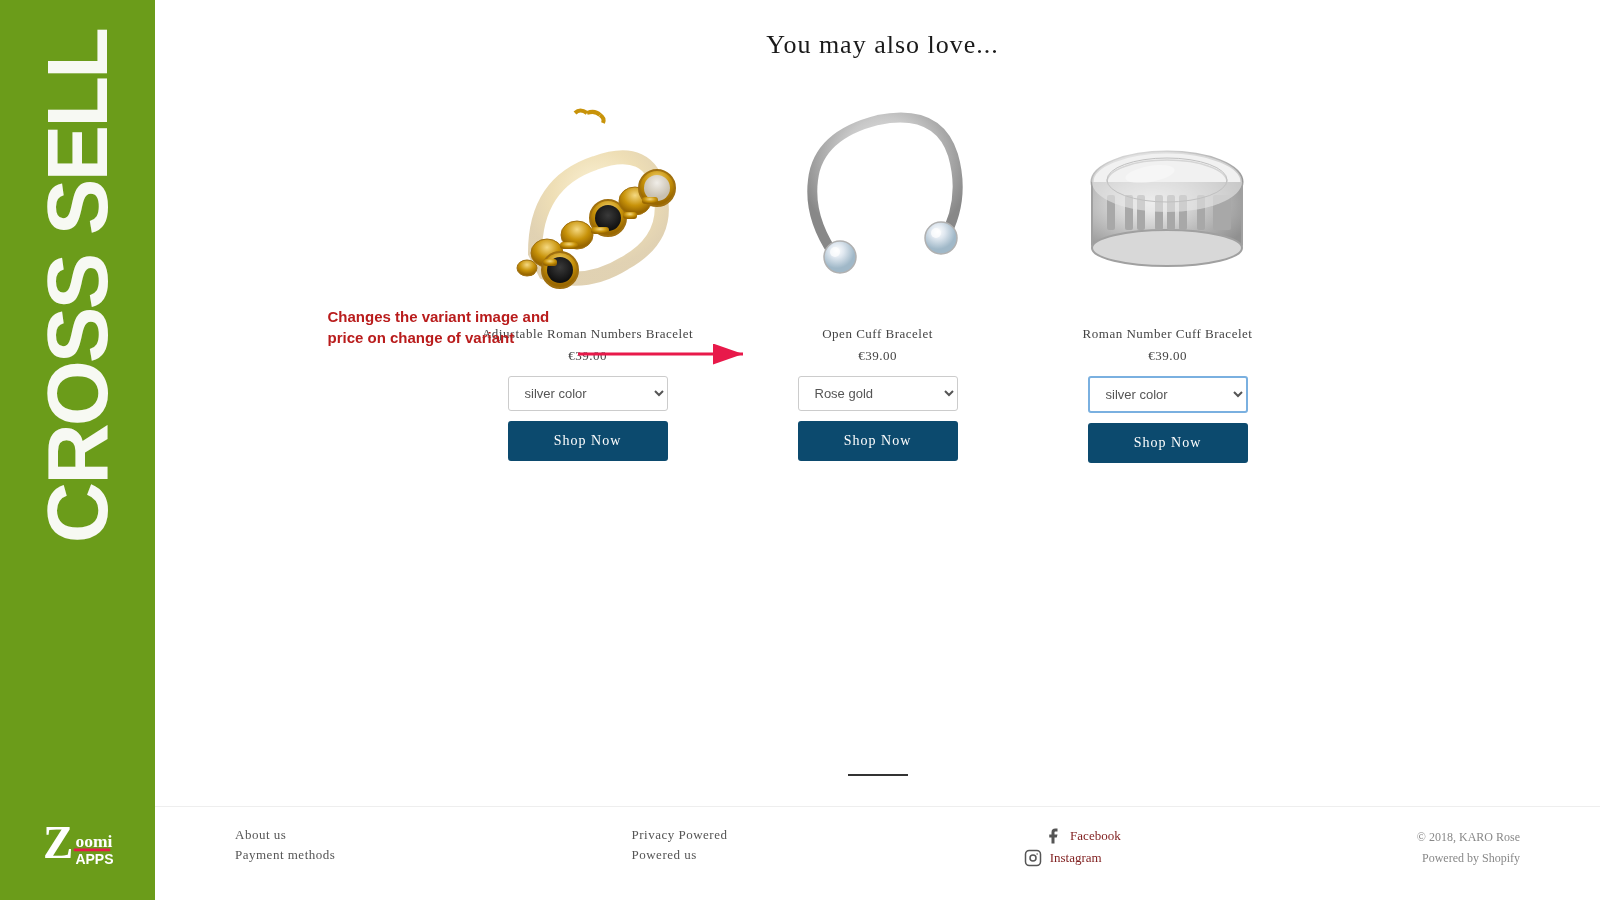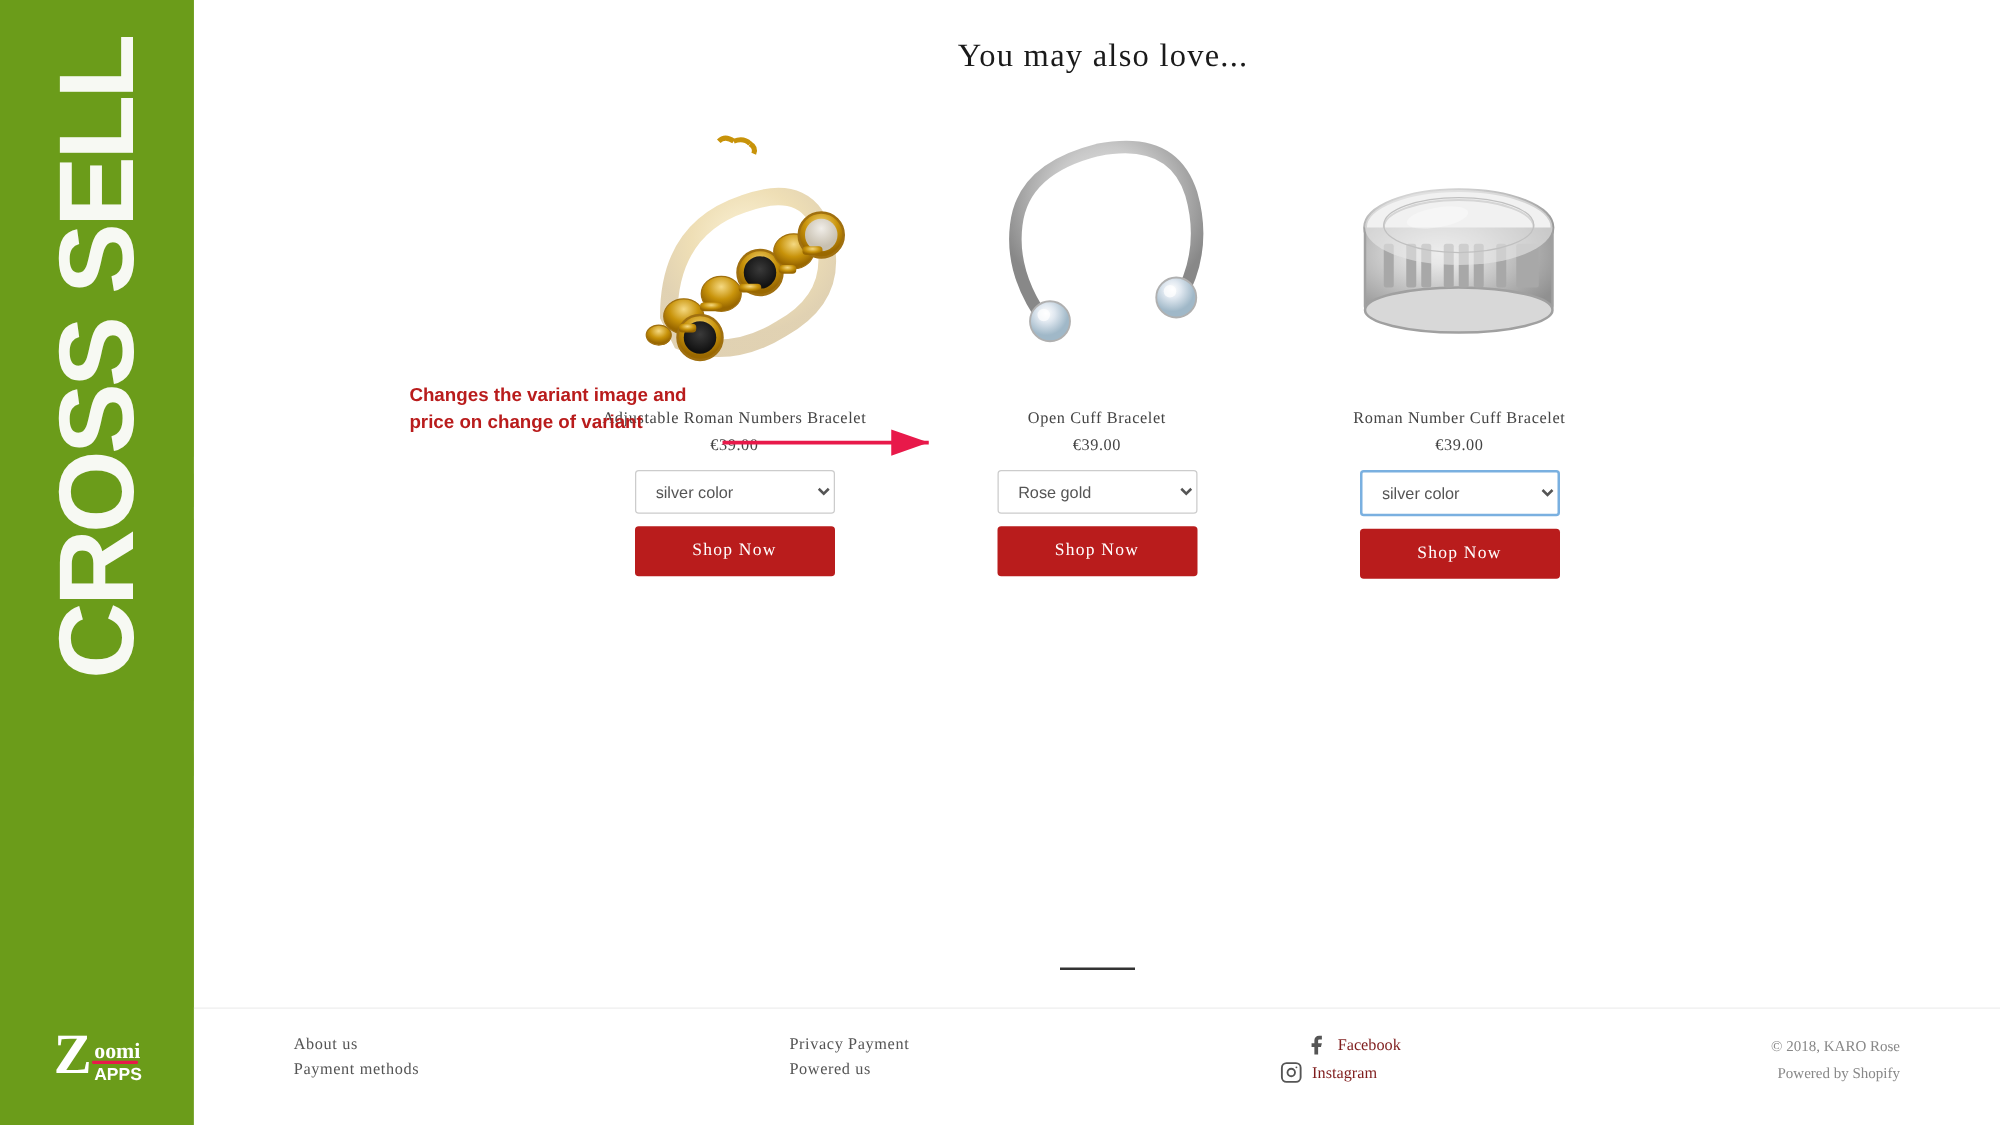--- a/index.html
+++ b/index.html
@@ -153,21 +153,21 @@
     }
 
     .variant-select.highlighted {
       border: 2px solid #7ab0e0;
       border-radius: 3px;
     }
 
     .shop-now-btn {
       width: 160px;
       padding: 12px 0;
-      background: #b91c1c;
+      background: #0c4a6e;
       color: white;
       border: none;
       border-radius: 3px;
       font-size: 14px;
       letter-spacing: 1px;
       cursor: pointer;
       font-family: Georgia, serif;
     }
 
     
@@ -445,21 +445,21 @@
   </div>
 
   <div class="divider"></div>
 
   <div class="footer">
     <div class="footer-col">
       <a class="footer-link">About us</a>
       <a class="footer-link">Payment methods</a>
     </div>
     <div class="footer-col">
-      <a class="footer-link">Privacy Payment</a>
+      <a class="footer-link">Privacy Powered</a>
       <a class="footer-link">Powered us</a>
     </div>
     <div class="footer-col">
       <div class="footer-social-item">
         <span class="social-icon"></span>
         <svg width="18" height="18" viewBox="0 0 24 24" fill="#555">
           <path d="M18 2h-3a5 5 0 00-5 5v3H7v4h3v8h4v-8h3l1-4h-4V7a1 1 0 011-1h3z"></path>
         </svg>
         <span>Facebook</span>
       </div>

